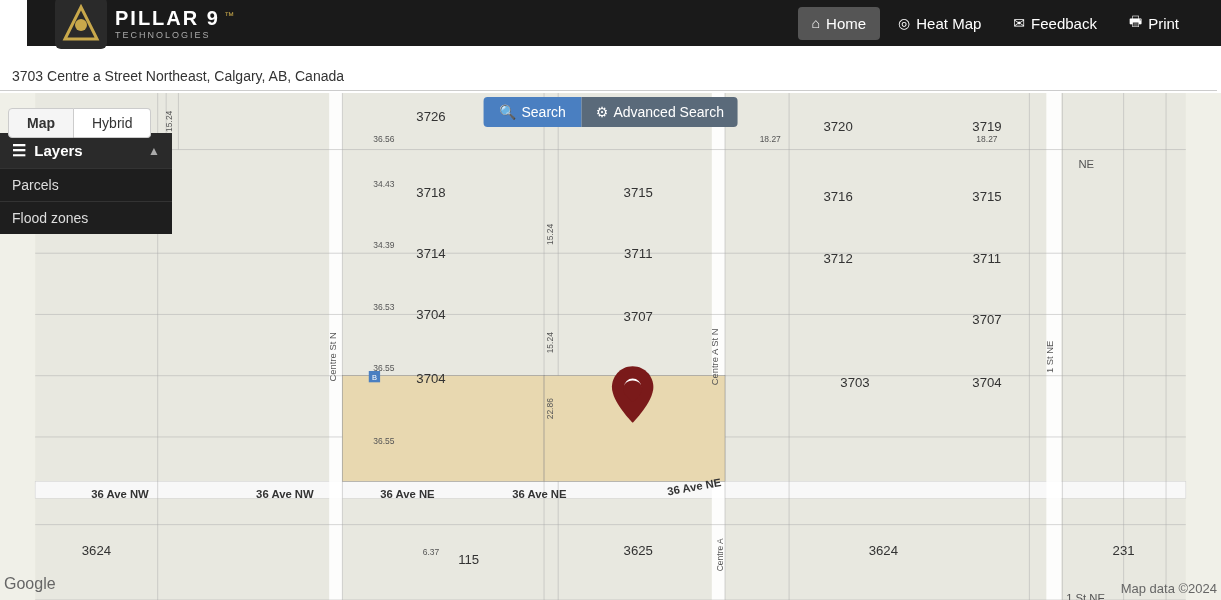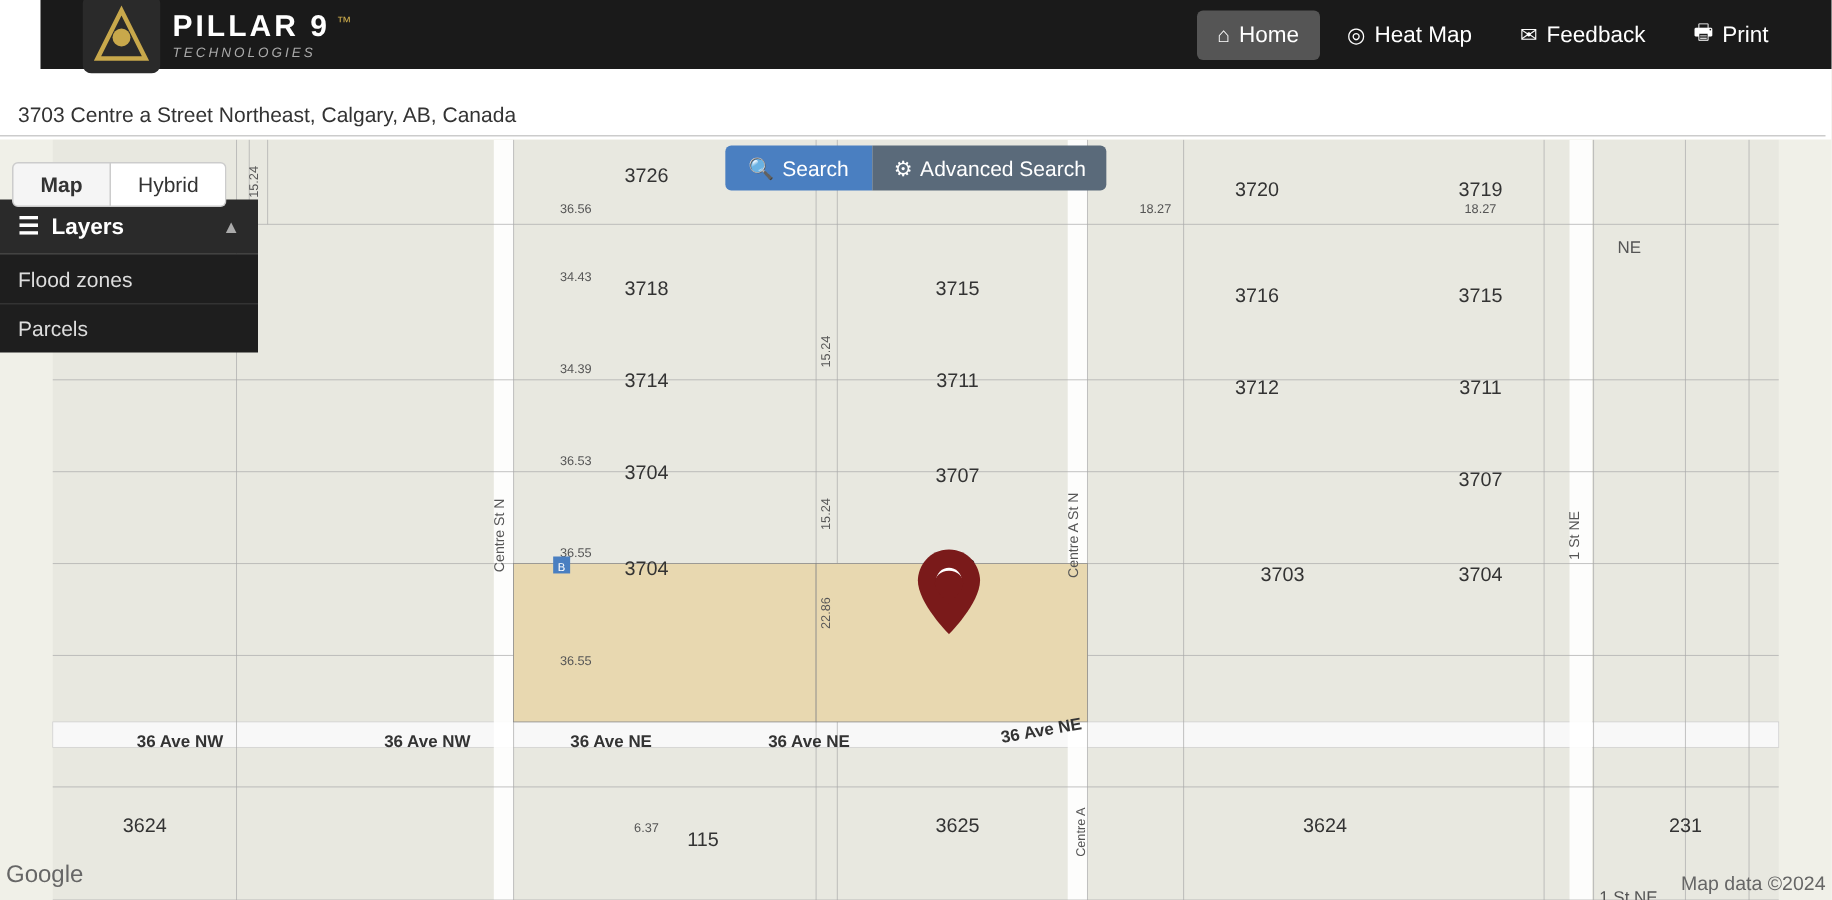--- a/index.html
+++ b/index.html
@@ -201,21 +201,21 @@
   <div id="logo">
 
     <svg id="logo-icon" viewBox="0 0 52 52" xmlns="http://www.w3.org/2000/svg">
       <rect width="52" height="52" rx="6" fill="#2a2a2a"></rect>
       <polygon points="10,42 26,10 42,42" fill="none" stroke="#c8a84b" stroke-width="3"></polygon>
       <circle cx="26" cy="28" r="6" fill="#c8a84b"></circle>
     </svg>
     <div>
       <span style="color:white;font-size:20px;font-weight:bold;letter-spacing:2px;">PILLAR 9</span>
       <sup style="color:#c8a84b;font-size:10px;">™</sup>
-      <span style="display:block;color:#aaa;font-size:9px;letter-spacing:2px;font-style:italic;">TECHNOLOGIES</span>
+      <span style="display:block;color:#aaa;font-size:9px;letter-spacing:2px;">TECHNOLOGIES</span>
     </div>
   </div>
   <div id="nav">
     <button class="nav-btn active">
       <span class="nav-icon">⌂</span>
       <span>Home</span>
     </button>
     <button class="nav-btn">
       <span class="nav-icon">◎</span>
       <span>Heat Map</span>
@@ -373,15 +373,15 @@
 </div>
 
 <div id="layers-panel">
   <div id="layers-header">
     <div id="layers-header-left">
       <span id="layers-icon">☰</span>
       <span>Layers</span>
     </div>
     <span id="layers-toggle">▲</span>
   </div>
+  <div class="layer-item">Parcels</div>
   <div class="layer-item">Flood zones</div>
-  <div class="layer-item">Parcels</div>
 </div>
 
 </body></html>

